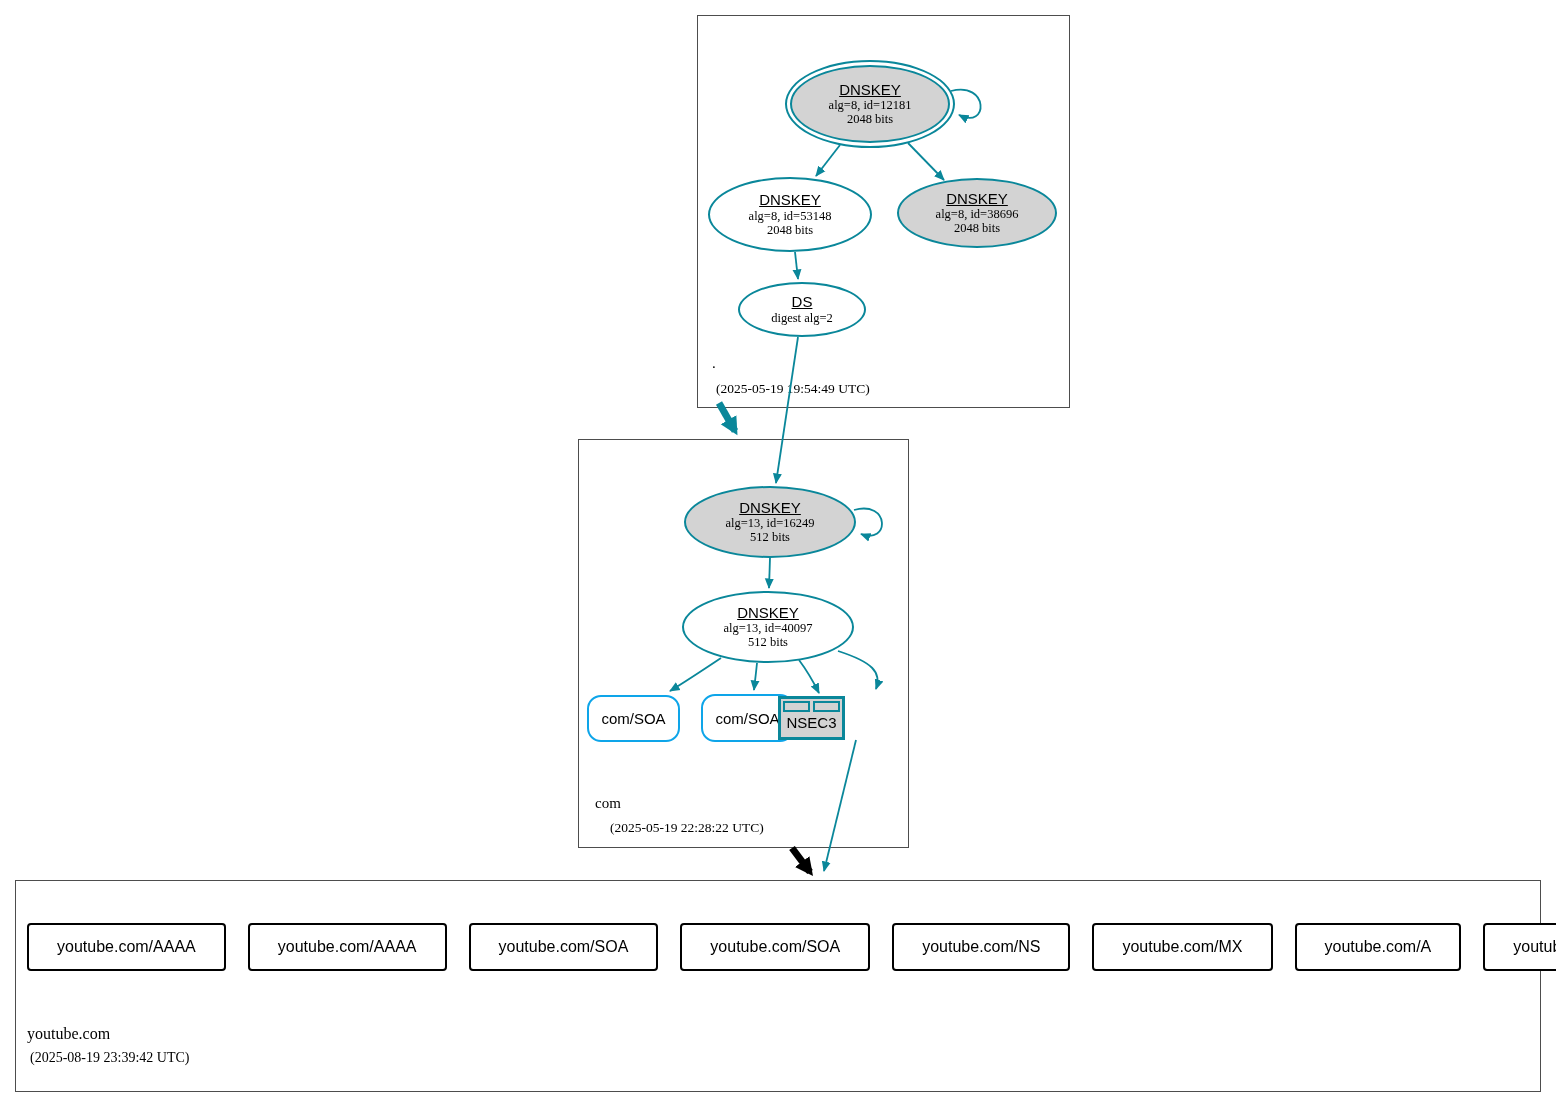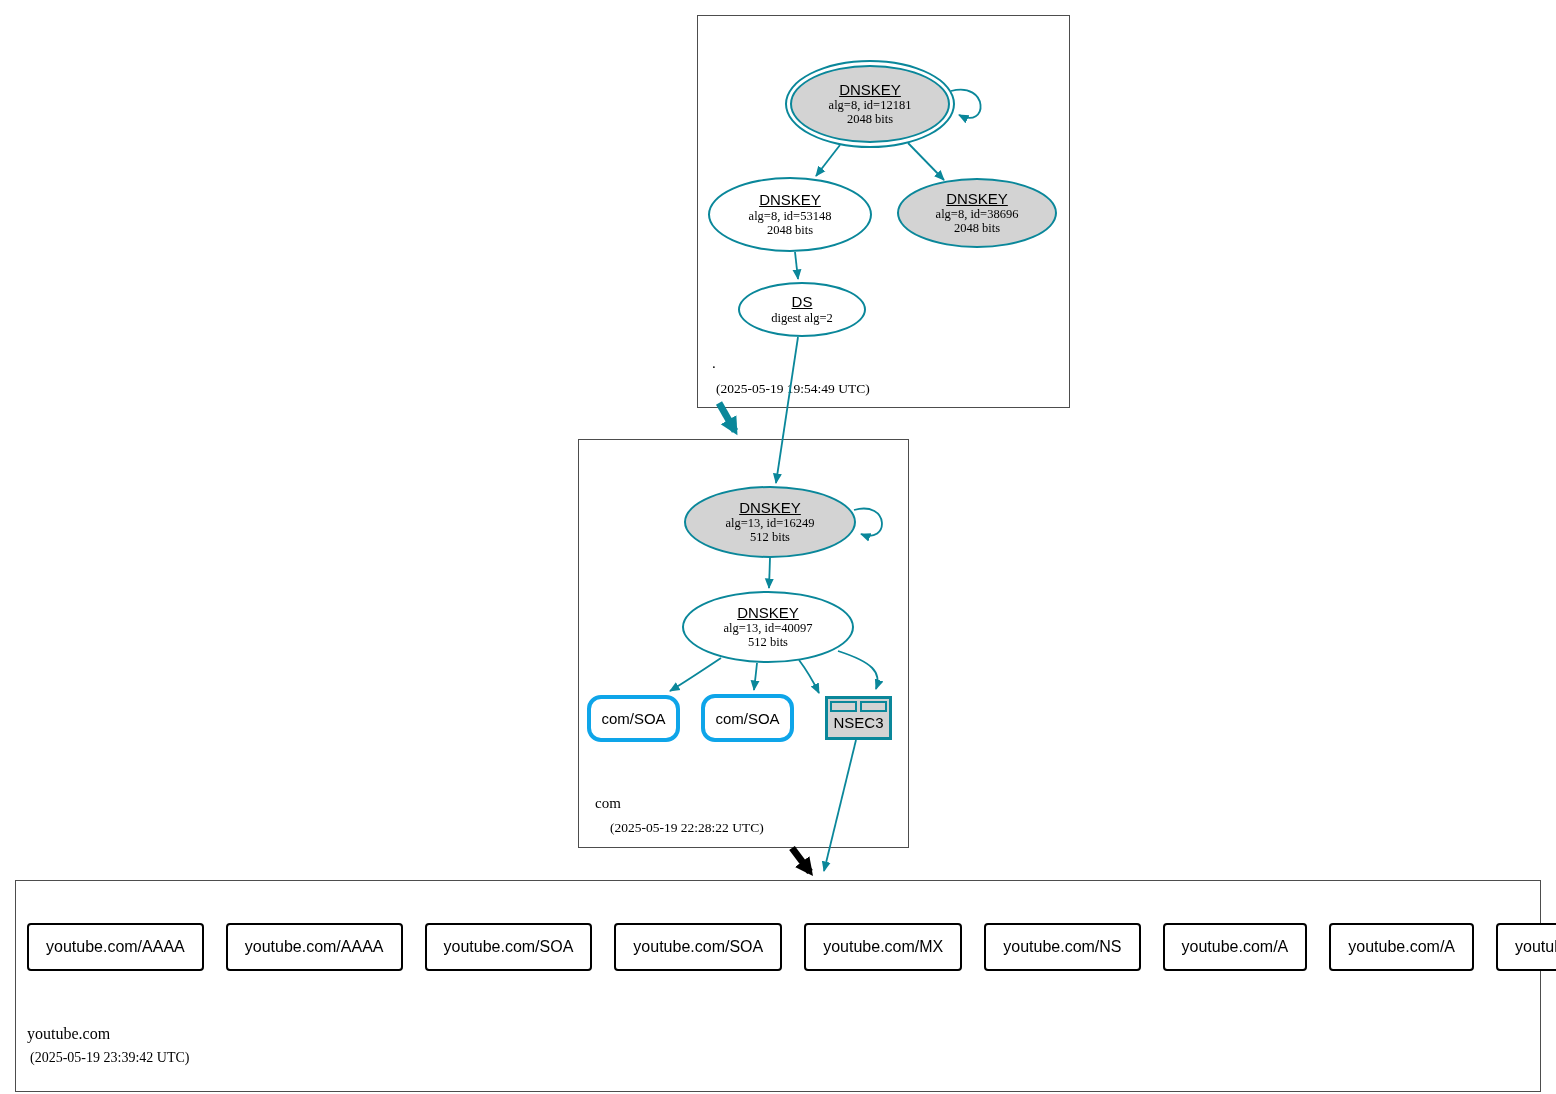--- a/index.html
+++ b/index.html
@@ -59,34 +59,34 @@
   .double-outer .ellipse {
     position: relative;
     width: 100%;
     height: 100%;
   }
   .node-title { font-family: "Liberation Sans", sans-serif; font-size: 15px; color: #000; text-decoration: underline; }
   .node-detail { font-family: "Liberation Serif", serif; font-size: 12.5px; color: #000; }
   .soa-pill {
     position: absolute;
     box-sizing: border-box;
-    border: 4px solid #0ea5e9;
+    border: 2px solid #0ea5e9;
     border-radius: 14px;
     background: #ffffff;
     display: flex;
     align-items: center;
     justify-content: center;
     font-family: "Liberation Sans", sans-serif;
     font-size: 15px;
     color: #000;
     z-index: 2;
   }
   .nsec3 {
     position: absolute;
-    left: 825px;
+    left: 778px;
     top: 696px;
     width: 67px;
     height: 44px;
     box-sizing: border-box;
     border: 3px solid #0a879a;
     background: #d3d3d3;
     padding: 2px 2px 0 2px;
     z-index: 2;
   }
   .nsec3-cells { display: flex; gap: 3px; height: 11px; }
@@ -112,21 +112,21 @@
     z-index: 2;
   }
   .rrset {
     height: 48px;
     box-sizing: border-box;
     border: 2px solid #000;
     border-radius: 4px;
     background: #fff;
     display: flex;
     align-items: center;
-    padding: 0 17px;
+    padding: 0 28px;
     font-family: "Liberation Sans", sans-serif;
     font-size: 16px;
     color: #000;
     white-space: nowrap;
   }
   .edges {
     position: absolute;
     left: 0;
     top: 0;
     z-index: 3;
@@ -207,38 +207,38 @@
     <div class="rrset">
         <span>youtube.com/AAAA</span>
       </div>
     <div class="rrset">
         <span>youtube.com/SOA</span>
       </div>
     <div class="rrset">
         <span>youtube.com/SOA</span>
       </div>
     <div class="rrset">
+        <span>youtube.com/NS</span>
+      </div>
+    <div class="rrset">
         <span>youtube.com/MX</span>
       </div>
     <div class="rrset">
-        <span>youtube.com/NS</span>
-      </div>
-    <div class="rrset">
         <span>youtube.com/A</span>
       </div>
     <div class="rrset">
         <span>youtube.com/A</span>
       </div>
     <div class="rrset">
         <span>youtube.com/TXT</span>
       </div>
   </div>
 
   <div class="zone-label" style="left:27px; top:1025px; font-size:16px;">youtube.com</div>
-  <div class="zone-ts" style="left:30px; top:1050px; font-size:14px;">(2025-05-19 23:39:42 UTC)</div>
+  <div class="zone-ts" style="left:30px; top:1050px; font-size:14px;">(2025-08-19 23:39:42 UTC)</div>
 
   <svg class="edges" width="1556" height="1094" viewBox="0 0 1556 1094">
     <defs>
       <marker id="arr-teal" markerUnits="userSpaceOnUse" markerWidth="12" markerHeight="12" refX="9.5" refY="5" orient="auto">
         <path d="M0,0.5 L10.5,5 L0,9.5 Z" fill="#0a879a"></path>
       </marker>
       <marker id="arr-teal-big" markerUnits="userSpaceOnUse" markerWidth="26" markerHeight="24" refX="13" refY="9" orient="auto">
         <path d="M0,0 L18,9 L0,18 Z" fill="#0a879a"></path>
       </marker>
       <marker id="arr-black-big" markerUnits="userSpaceOnUse" markerWidth="26" markerHeight="24" refX="13" refY="9" orient="auto">

